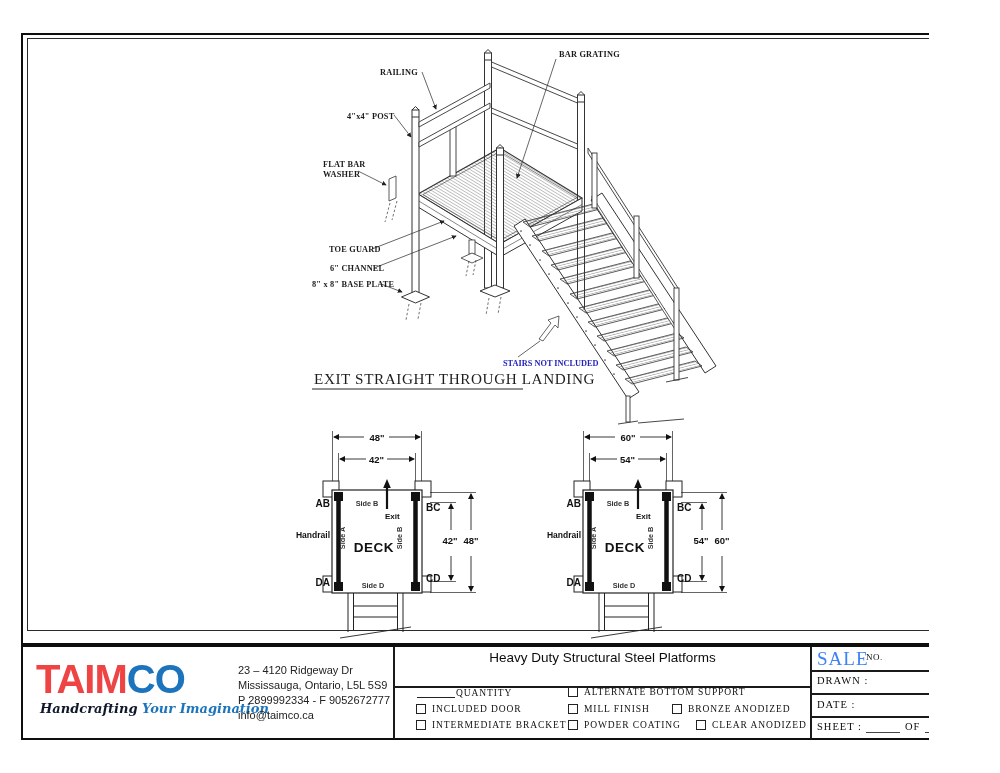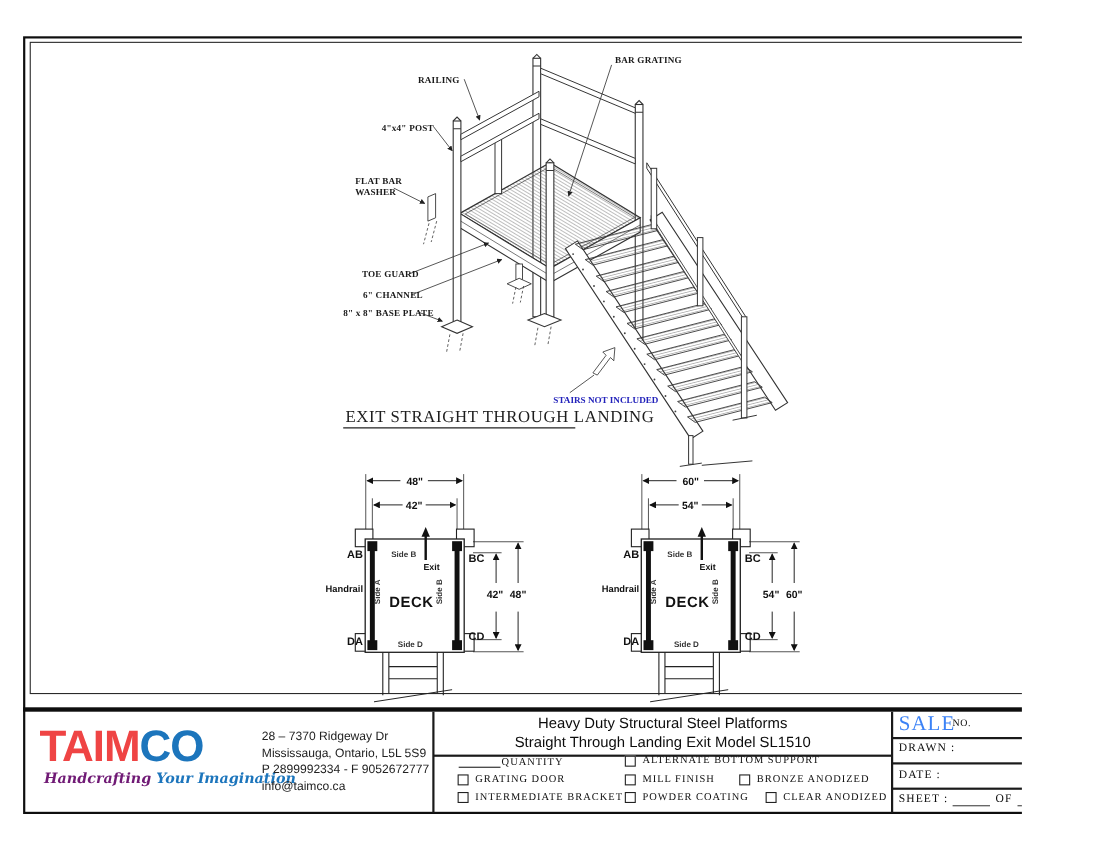--- a/index.html
+++ b/index.html
@@ -10,21 +10,21 @@
   .frame-outer{left:21px;top:33px;width:958px;height:707px;border:2.5px solid #0e0e0e;box-sizing:border-box;}
   .frame-inner{left:27px;top:38px;width:946px;height:593px;border:1px solid #2a2a2a;box-sizing:border-box;}
   .tb-topbar{left:21px;top:643px;width:958px;height:3.5px;background:#0e0e0e;}
   .vdiv{top:647px;width:1.6px;height:92px;background:#1a1a1a;}
   .hline{height:1.5px;background:#1a1a1a;}
   
   .logo-word{left:36px;top:658px;font-weight:900;font-size:40px;letter-spacing:-1px;line-height:42px;
              font-family:"Liberation Sans",sans-serif;}
   .logo-word .g{color:#ef4444;} .logo-word .b{color:#1c75bc;margin-top:37px;}
   .tagline{left:40px;top:701px;font-family:"DejaVu Serif",serif;font-style:italic;font-weight:bold;font-size:13px;}
-  .tagline .g{color:#701a75;} .tagline .b{color:#1c75bc;}
+  .tagline .g{color:#0f172a;} .tagline .b{color:#1c75bc;}
   .address{left:238px;top:663px;font-size:11px;line-height:15px;color:#222;}
   
   .tb-title{left:395px;top:649px;width:415px;text-align:center;font-size:13.5px;line-height:17px;color:#0c0c0c;}
   
   .opt{position:absolute;display:flex;align-items:flex-start;gap:6px;height:13px;}
   .cb{width:10px;height:10px;border:1.3px solid #222;background:#fff;box-sizing:border-box;flex:none;}
   .optlbl{font-family:"Liberation Serif",serif;font-size:9.5px;letter-spacing:0.9px;color:#111;white-space:nowrap;}
   .uline{width:38px;height:9px;border-bottom:1.2px solid #222;flex:none;}
   
   .sale-word{left:817px;top:648px;font-family:"Liberation Serif",serif;font-size:19px;letter-spacing:1px;color:#3b82f6;}
@@ -283,42 +283,41 @@
   <div class="abs vdiv" style="left:393px"></div>
   <div class="abs vdiv" style="left:810px"></div>
   <div class="abs hline" style="left:394px;top:686px;width:416px"></div>
   <div class="abs hline" style="left:811px;top:670px;width:166px"></div>
   <div class="abs hline" style="left:811px;top:693px;width:166px"></div>
   <div class="abs hline" style="left:811px;top:716px;width:166px"></div>
 
   <div class="abs logo-word"><span class="g">TAIM</span><span class="b">CO</span></div>
   <div class="abs tagline"><span class="g">Handcrafting</span> <span class="b">Your Imagination</span></div>
   <div class="abs address">
-    <div>28 – 7370 Ridgeway Dr</div>
+    <div>23 – 4120 Ridgeway Dr</div>
     <div>Mississauga, Ontario, L5L 5S9</div>
     <div>P 2899992334 - F 9052672777</div>
     <div>info@taimco.ca</div>
   </div>
 
   <div class="abs tb-title">
     <div>Heavy Duty Structural Steel Platforms</div>
-    <div>Straight Through Landing Exit  Model SL1510</div>
   </div>
 
   <div class="opt" style="left:417px;top:688px">
     <span class="uline"></span>
     <span class="optlbl" style="margin-left:-5px">QUANTITY</span>
   </div>
   <div class="opt" style="left:568px;top:687px">
     <span class="cb"></span>
     <span class="optlbl">ALTERNATE BOTTOM SUPPORT</span>
   </div>
   <div class="opt" style="left:416px;top:704px">
     <span class="cb"></span>
-    <span class="optlbl">GRATING DOOR</span>
+    <span class="optlbl">INCLUDED DOOR</span>
   </div>
   <div class="opt" style="left:568px;top:704px">
     <span class="cb"></span>
     <span class="optlbl">MILL FINISH</span>
   </div>
   <div class="opt" style="left:672px;top:704px">
     <span class="cb"></span>
     <span class="optlbl">BRONZE ANODIZED</span>
   </div>
   <div class="opt" style="left:416px;top:720px">

